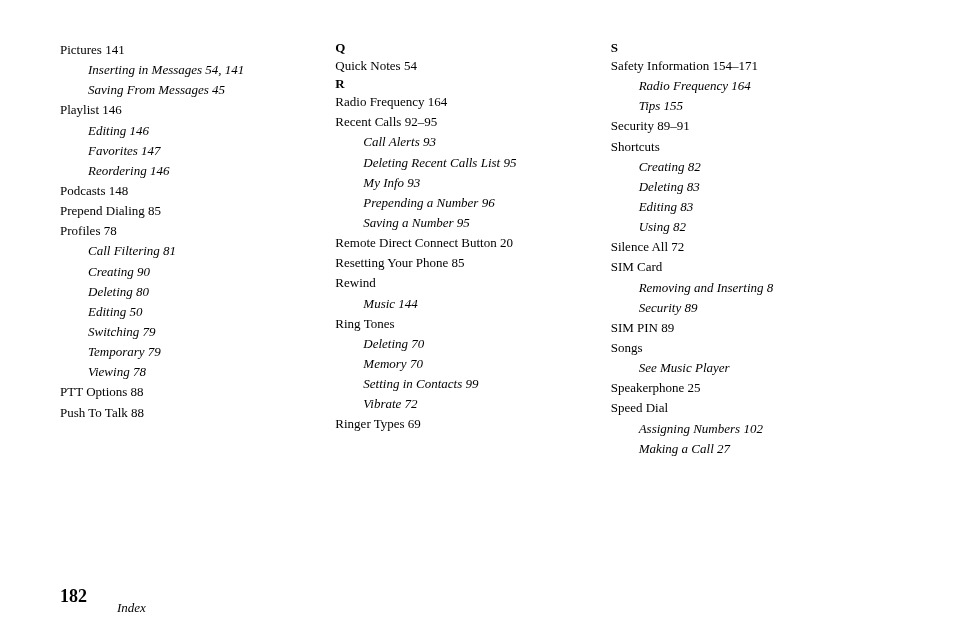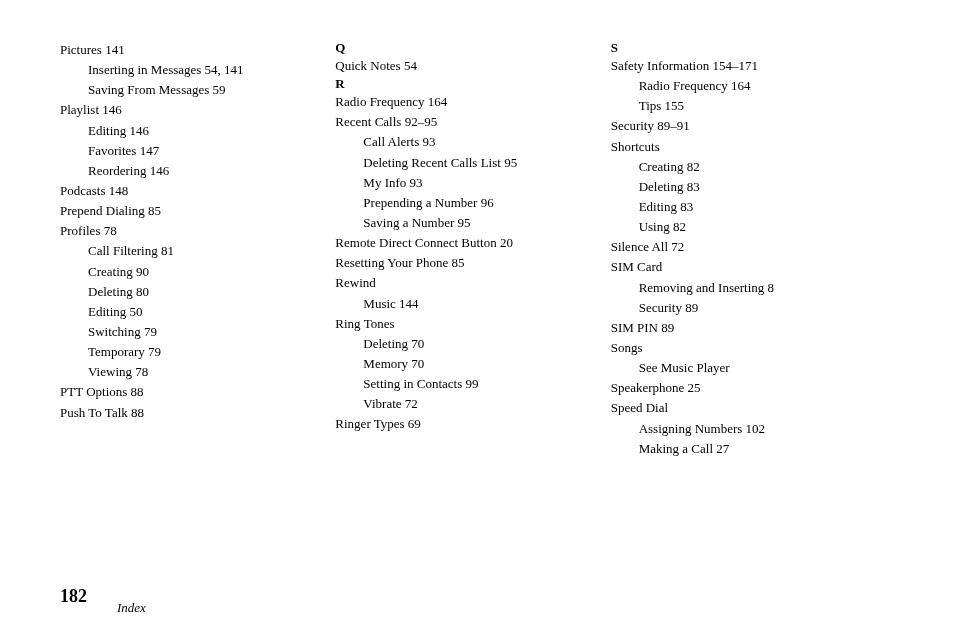--- a/index.html
+++ b/index.html
@@ -44,20 +44,21 @@
 
     .main-entry {
       display: block;
       line-height: 1.55;
     }
 
     .sub-entry {
       display: block;
       padding-left: 28px;
       line-height: 1.55;
+      font-style: italic;
     }
 
     .footer {
       position: absolute;
       bottom: 20px;
       left: 60px;
       right: 60px;
       display: flex;
       align-items: center;
       gap: 30px;
@@ -75,21 +76,21 @@
     }
   </style>
 </head>
 <body>
 
 <div class="page">
   <div class="content-area">
   <div class="column">
         <span class="main-entry">Pictures 141</span>
         <span class="sub-entry">Inserting in Messages 54, 141</span>
-        <span class="sub-entry">Saving From Messages 59</span>
+        <span class="sub-entry">Saving From Messages 45</span>
         <span class="main-entry">Playlist 146</span>
         <span class="sub-entry">Editing 146</span>
         <span class="sub-entry">Favorites 147</span>
         <span class="sub-entry">Reordering 146</span>
         <span class="main-entry">Podcasts 148</span>
         <span class="main-entry">Prepend Dialing 85</span>
         <span class="main-entry">Profiles 78</span>
         <span class="sub-entry">Call Filtering 81</span>
         <span class="sub-entry">Creating 90</span>
         <span class="sub-entry">Deleting 80</span>

